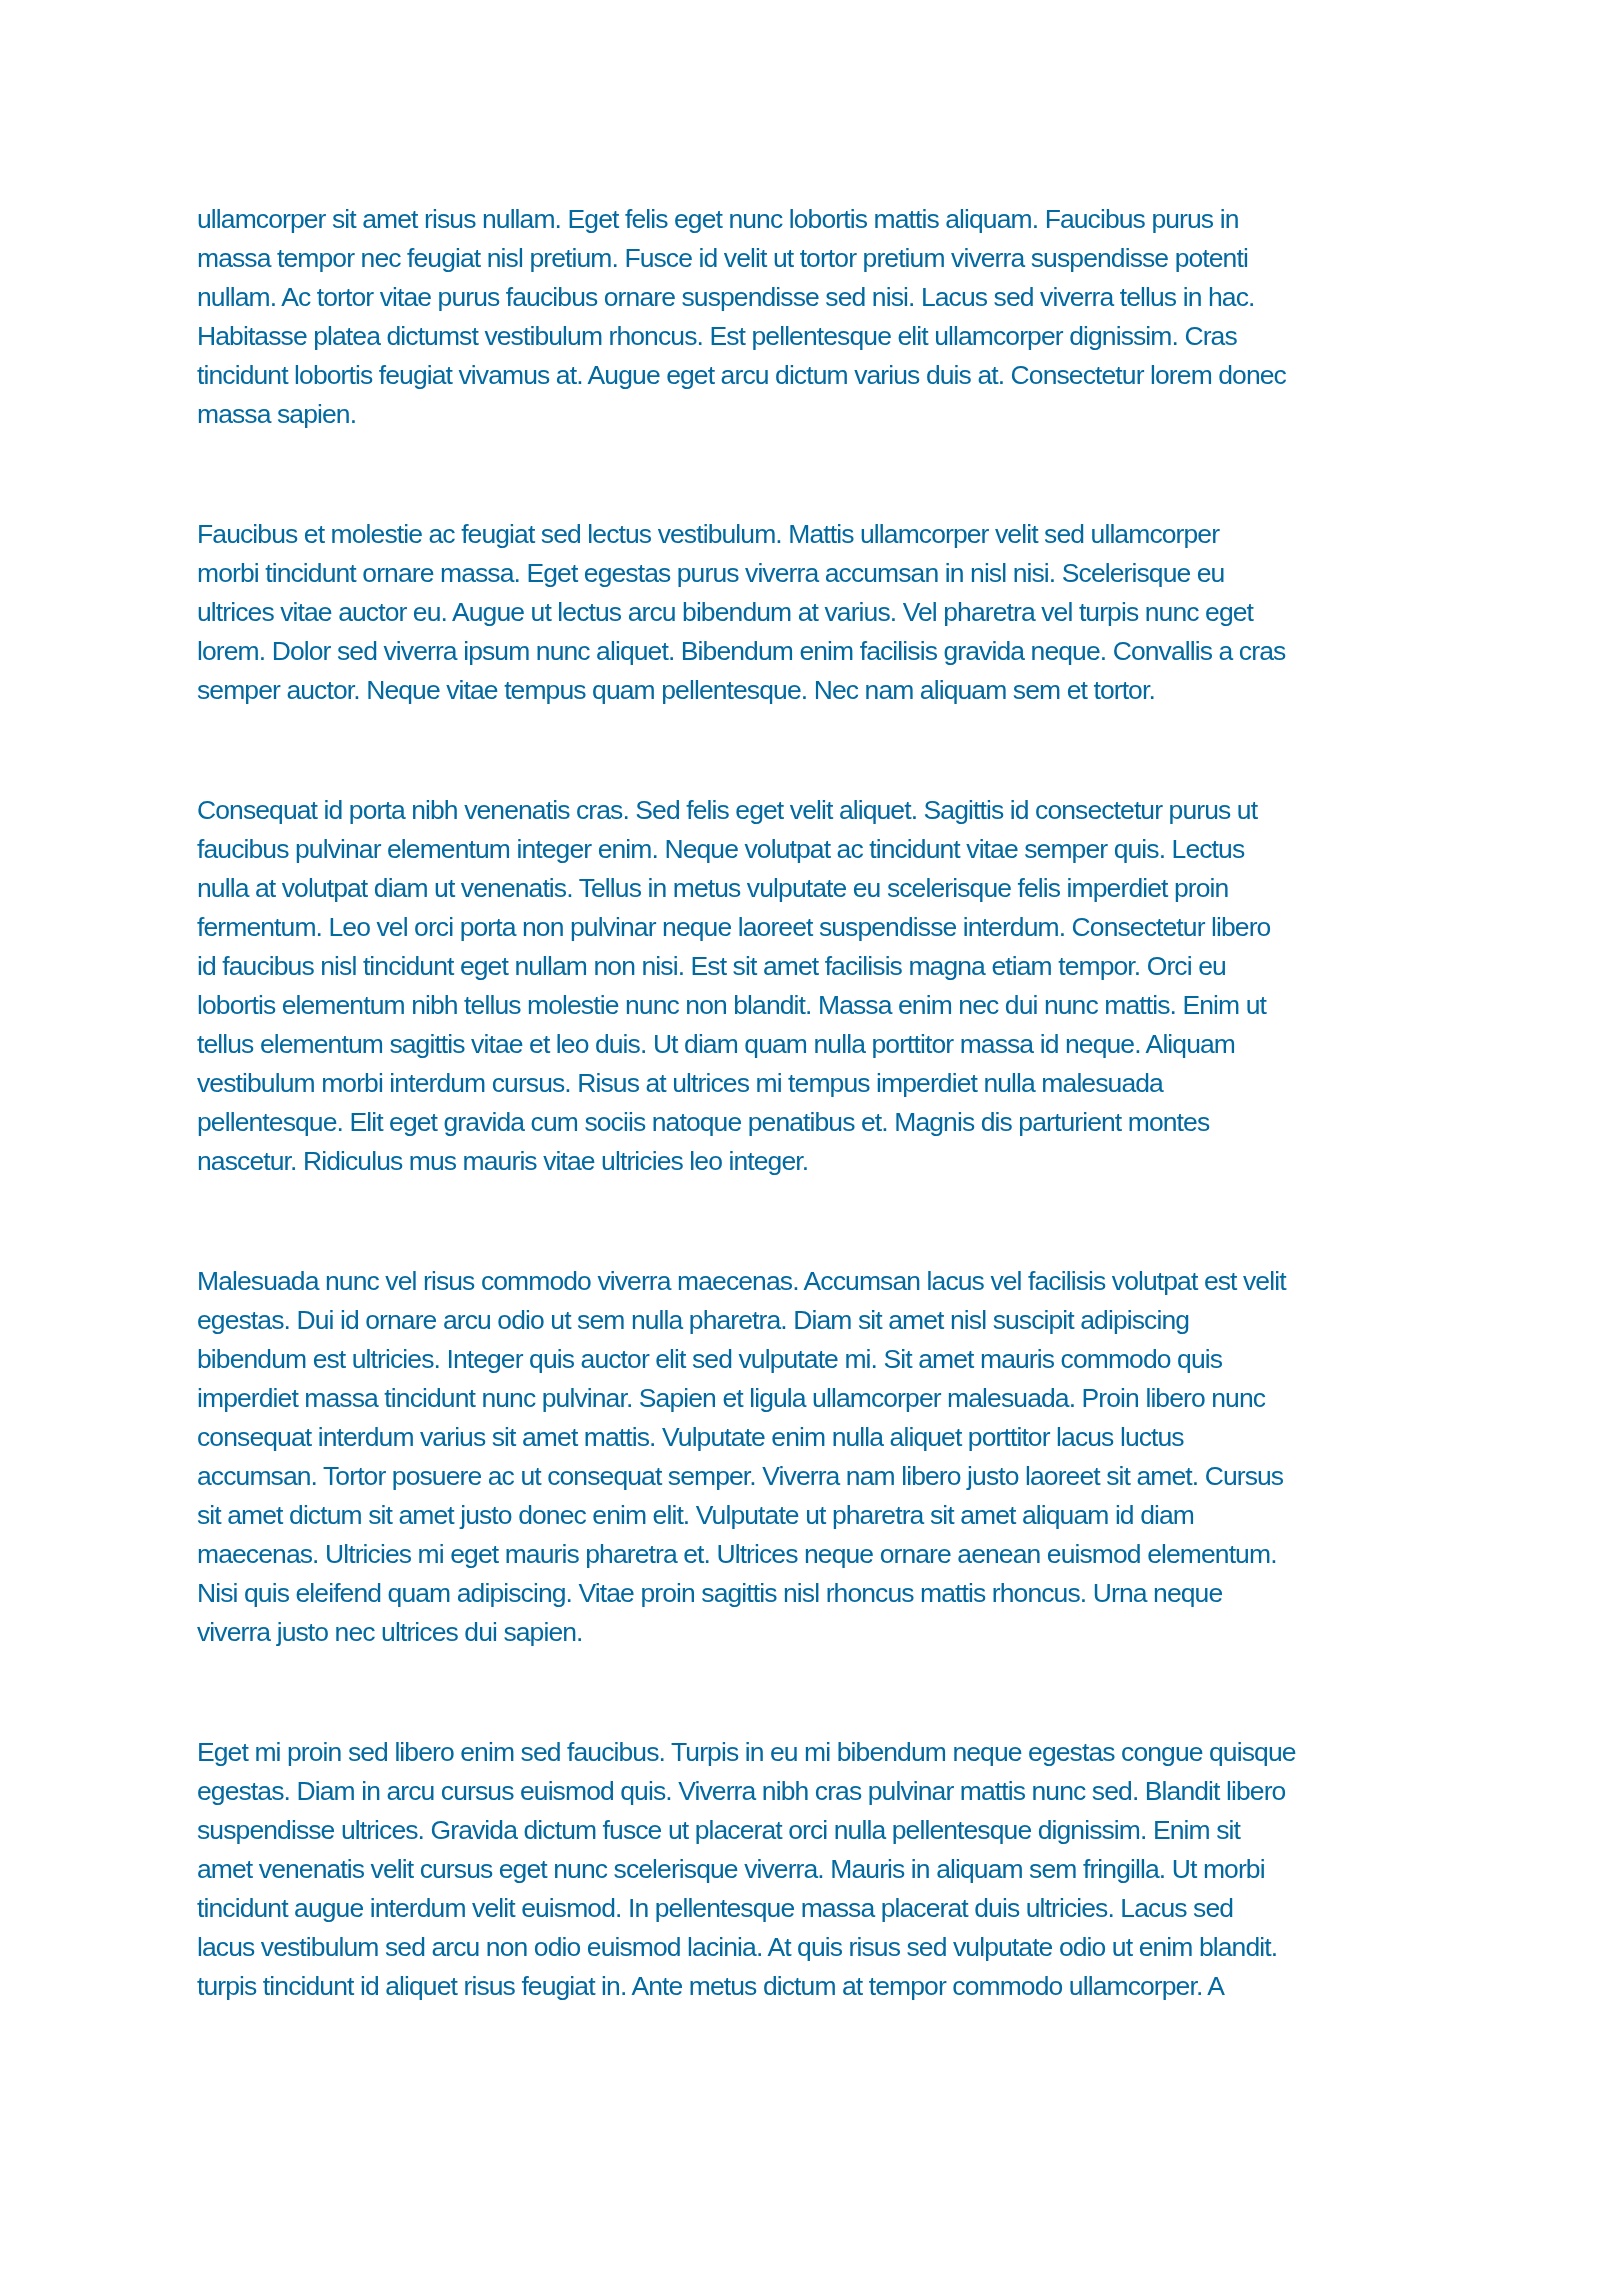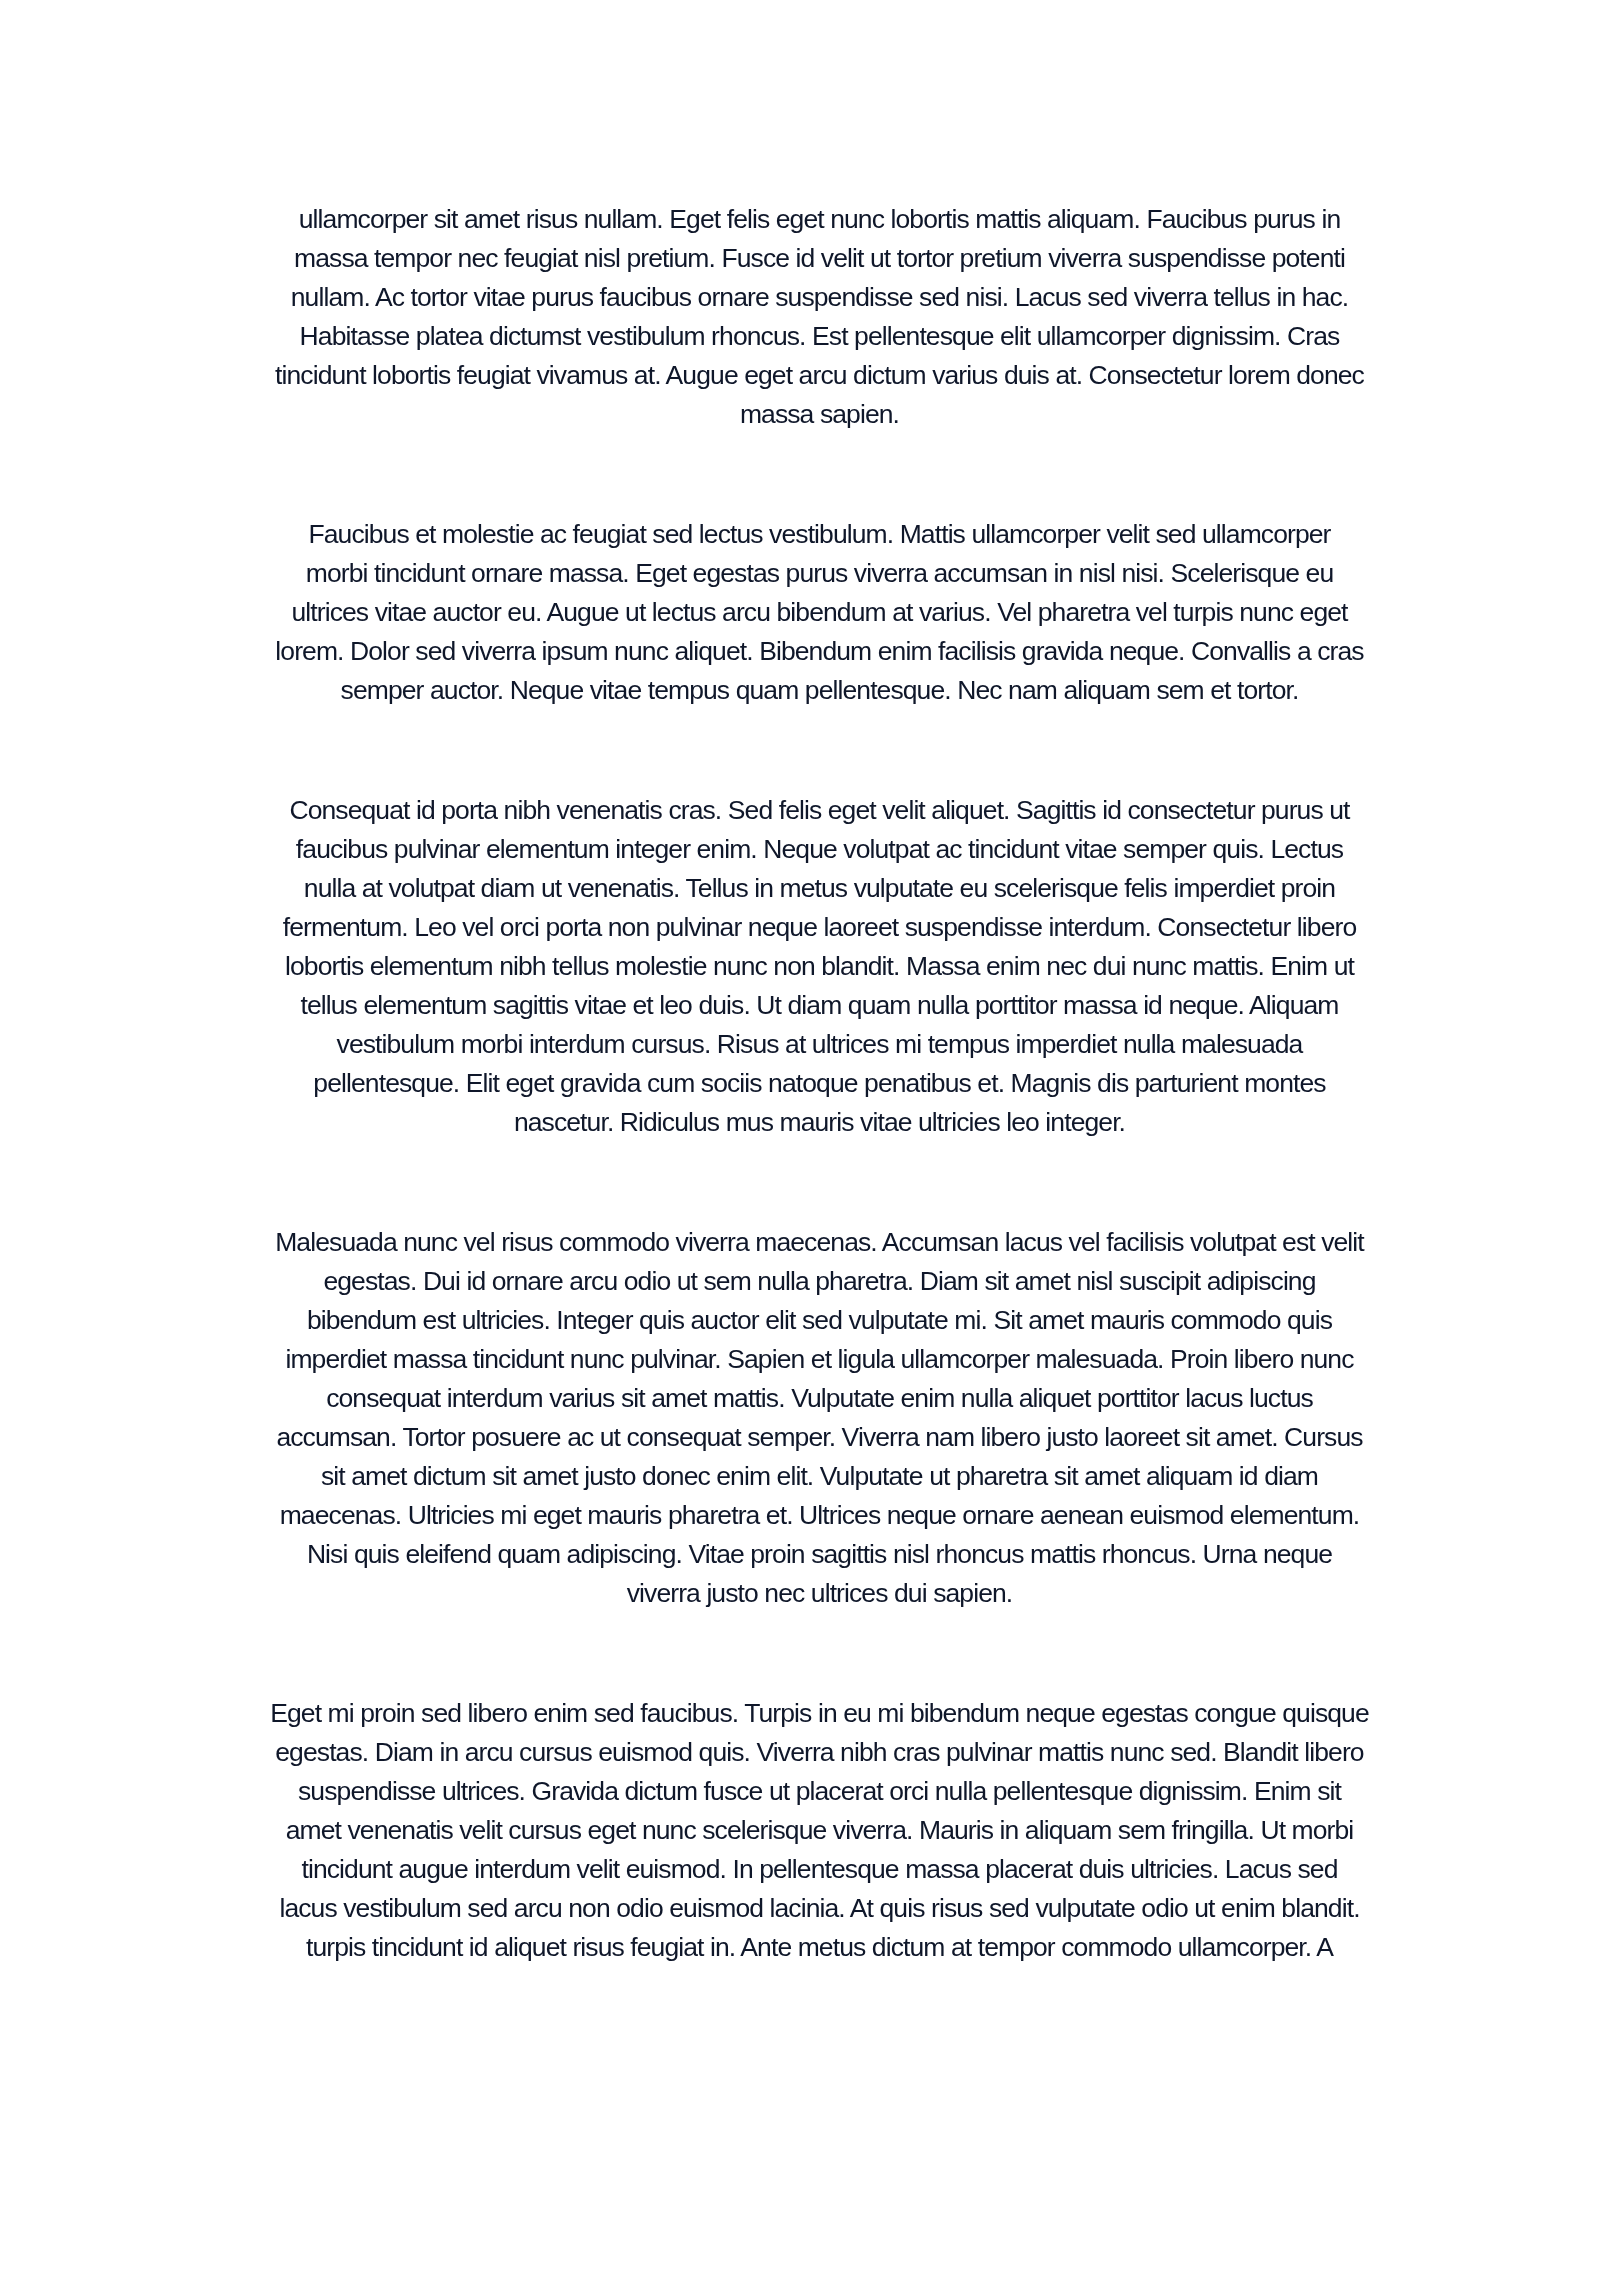--- a/index.html
+++ b/index.html
@@ -38,41 +38,42 @@
   }
   .line {
     white-space: pre;
     height: 39px;
   }
 </style>
 </head>
 <body>
 
 <div class="page">
-  <div class="doc-text" id="doc-text" style="color: #0f172a; text-align: center;">
+  <div class="doc-text" id="doc-text" style="color: #0369a1;">
       <div class="paragraph">
         <div class="line">ullamcorper sit amet risus nullam. Eget felis eget nunc lobortis mattis aliquam. Faucibus purus in</div>
         <div class="line">massa tempor nec feugiat nisl pretium. Fusce id velit ut tortor pretium viverra suspendisse potenti</div>
         <div class="line">nullam. Ac tortor vitae purus faucibus ornare suspendisse sed nisi. Lacus sed viverra tellus in hac.</div>
         <div class="line">Habitasse platea dictumst vestibulum rhoncus. Est pellentesque elit ullamcorper dignissim. Cras</div>
         <div class="line">tincidunt lobortis feugiat vivamus at. Augue eget arcu dictum varius duis at. Consectetur lorem donec</div>
         <div class="line">massa sapien.</div>
       </div>
       <div class="paragraph">
         <div class="line">Faucibus et molestie ac feugiat sed lectus vestibulum. Mattis ullamcorper velit sed ullamcorper</div>
         <div class="line">morbi tincidunt ornare massa. Eget egestas purus viverra accumsan in nisl nisi. Scelerisque eu</div>
         <div class="line">ultrices vitae auctor eu. Augue ut lectus arcu bibendum at varius. Vel pharetra vel turpis nunc eget</div>
         <div class="line">lorem. Dolor sed viverra ipsum nunc aliquet. Bibendum enim facilisis gravida neque. Convallis a cras</div>
         <div class="line">semper auctor. Neque vitae tempus quam pellentesque. Nec nam aliquam sem et tortor.</div>
       </div>
       <div class="paragraph">
         <div class="line">Consequat id porta nibh venenatis cras. Sed felis eget velit aliquet. Sagittis id consectetur purus ut</div>
         <div class="line">faucibus pulvinar elementum integer enim. Neque volutpat ac tincidunt vitae semper quis. Lectus</div>
         <div class="line">nulla at volutpat diam ut venenatis. Tellus in metus vulputate eu scelerisque felis imperdiet proin</div>
         <div class="line">fermentum. Leo vel orci porta non pulvinar neque laoreet suspendisse interdum. Consectetur libero</div>
+        <div class="line">id faucibus nisl tincidunt eget nullam non nisi. Est sit amet facilisis magna etiam tempor. Orci eu</div>
         <div class="line">lobortis elementum nibh tellus molestie nunc non blandit. Massa enim nec dui nunc mattis. Enim ut</div>
         <div class="line">tellus elementum sagittis vitae et leo duis. Ut diam quam nulla porttitor massa id neque. Aliquam</div>
         <div class="line">vestibulum morbi interdum cursus. Risus at ultrices mi tempus imperdiet nulla malesuada</div>
         <div class="line">pellentesque. Elit eget gravida cum sociis natoque penatibus et. Magnis dis parturient montes</div>
         <div class="line">nascetur. Ridiculus mus mauris vitae ultricies leo integer.</div>
       </div>
       <div class="paragraph">
         <div class="line">Malesuada nunc vel risus commodo viverra maecenas. Accumsan lacus vel facilisis volutpat est velit</div>
         <div class="line">egestas. Dui id ornare arcu odio ut sem nulla pharetra. Diam sit amet nisl suscipit adipiscing</div>
         <div class="line">bibendum est ultricies. Integer quis auctor elit sed vulputate mi. Sit amet mauris commodo quis</div>

